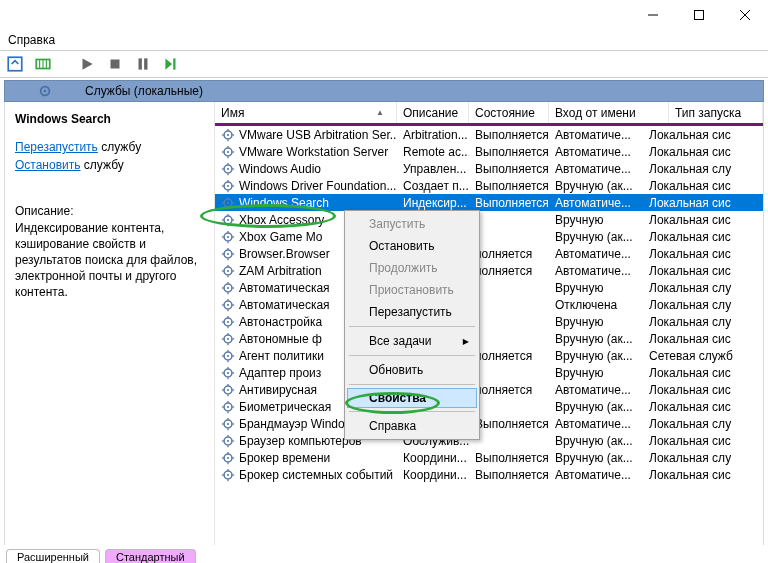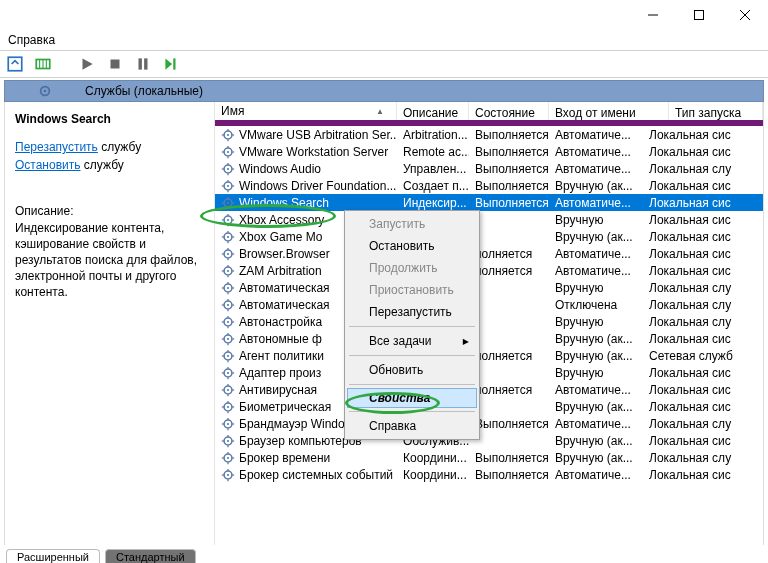--- a/index.html
+++ b/index.html
@@ -15,49 +15,49 @@
   .header-band .gear { width: 14px; height: 14px; }
   .header-band span { color: #000; margin-left: 27px; }
   .content { display: flex; height: calc(100% - 30px - 20px - 28px - 22px - 18px - 2px); margin: 0 4px; border-left: 1px solid #dcdcdc; border-right: 1px solid #dcdcdc; }
   .left { width: 210px; padding: 10px; border-right: 1px solid #e5e5e5; }
   .left .svc-title { font-weight: bold; font-size: 12px; margin-bottom: 12px; }
   .left .link { color: #0066cc; text-decoration: underline; cursor: pointer; }
   .left .link-row { line-height: 18px; }
   .left .desc-heading { margin-top: 30px; margin-bottom: 2px; }
   .left .desc-body { line-height: 16px; }
   .right { flex: 1; position: relative; overflow: hidden; }
-  .colheads { height: 24px; display: flex; border-bottom: 6px solid #701a75; background: #fff; font-size: 12px; }
+  .colheads { height: 24px; display: flex; border-bottom: 3px solid #701a75; background: #fff; font-size: 12px; }
   .colheads .ch { padding: 4px 6px; border-right: 1px solid #e8e8e8; white-space: nowrap; overflow: hidden; }
   .ch-name { width: 182px; display: flex; align-items: center; gap: 4px; }
   .ch-desc { width: 72px; }
   .ch-state { width: 80px; }
   .ch-start { width: 94px; }
   .ch-logon { flex: 1; }
   .rows { }
   .row { height: 17px; display: flex; align-items: center; font-size: 12px; white-space: nowrap; overflow: hidden; }
   .row.sel { background: #0078d7; color: #fff; }
   .cell { padding: 0 6px; overflow: hidden; }
   .c-name { width: 182px; display: flex; align-items: center; gap: 4px; }
   .c-desc { width: 72px; }
   .c-state { width: 80px; }
   .c-start { width: 94px; }
   .c-logon { flex: 1; }
   .gear-ico { width: 14px; height: 14px; flex-shrink: 0; }
   .gear-ico svg { width: 14px; height: 14px; }
   .ctxmenu { position: absolute; left: 344px; top: 210px; width: 136px; background: #f0f0f0; border: 1px solid #a0a0a0; box-shadow: 2px 2px 4px rgba(0,0,0,0.25); z-index: 50; padding: 2px; }
   .ctxmenu .mi { height: 22px; display: flex; align-items: center; padding: 0 18px 0 22px; font-size: 12px; position: relative; }
   .ctxmenu .mi.dis { color: #888; }
-  .ctxmenu .mi.sel { background: #cde8ff; border: 1px solid #7eb4e0; padding: 0 17px 0 21px; height: 20px; font-style: italic; }
+  .ctxmenu .mi.sel { background: #cde8ff; border: 1px solid #7eb4e0; padding: 0 17px 0 21px; height: 20px; }
   .ctxmenu .sep { height: 1px; background: #c0c0c0; margin: 3px 2px; }
   .ctxmenu .arrow { position: absolute; right: 8px; font-size: 8px; }
   .circle-name { position: absolute; left: 200px; top: 204px; width: 136px; height: 24px; border: 3px solid #2fa83e; border-radius: 50%; z-index: 60; pointer-events: none; }
   .circle-props { position: absolute; left: 345px; top: 392px; width: 95px; height: 22px; border: 3px solid #2fa83e; border-radius: 50%; z-index: 60; pointer-events: none; }
   .bottom-tabs { height: 18px; display: flex; align-items: flex-end; padding-left: 6px; font-size: 11px; gap: 6px; }
   .bottom-tabs .btab { border: 1px solid #bcbcbc; border-bottom: none; border-radius: 4px 4px 0 0; padding: 1px 10px 0 10px; background: #fff; margin-right: -1px; }
-  .bottom-tabs .btab.act { background: #737373; }
+  .bottom-tabs .btab.act { background: #f0abfc; }
 </style>
 </head>
 <body>
 
 <div class="window">
 
   <div class="titlebar">
     <div class="btn">
       <svg viewBox="0 0 10 10">
           <line x1="0" y1="5" x2="10" y2="5" stroke="#000" stroke-width="1"></line>

